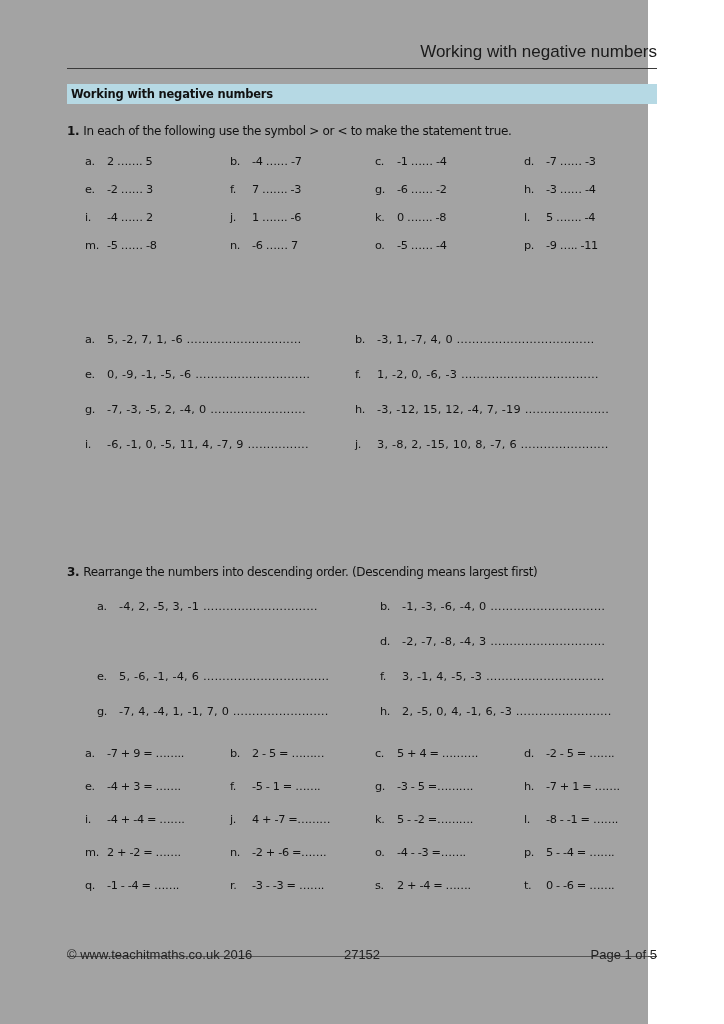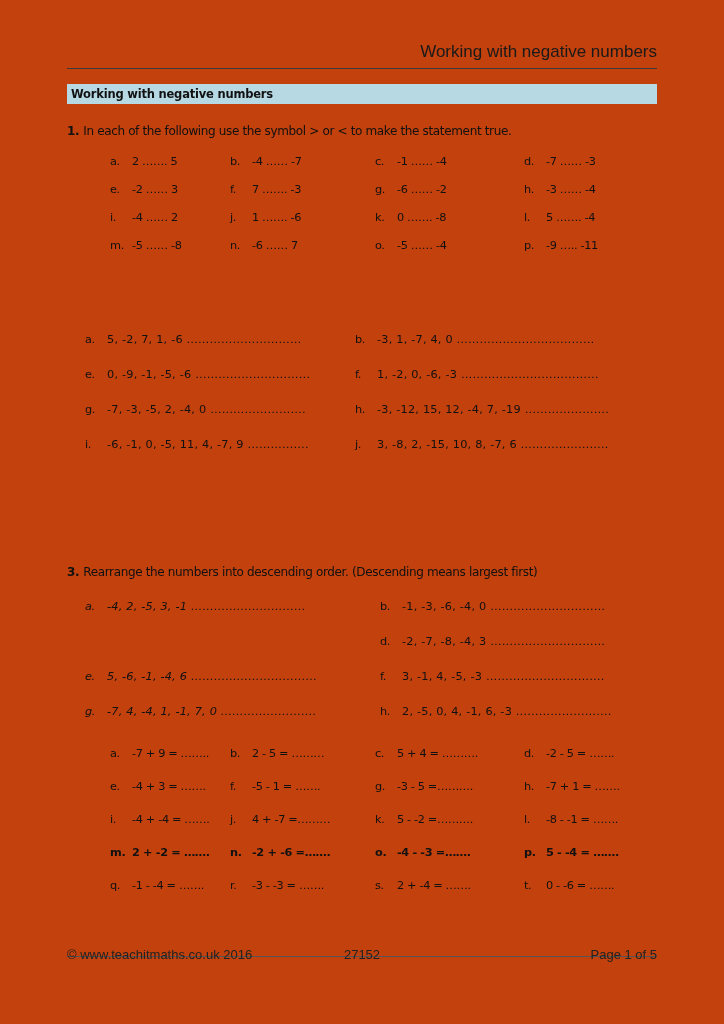--- a/index.html
+++ b/index.html
@@ -12,23 +12,23 @@
     width: 724px;
     height: 1024px;
     position: relative;
     font-family: "Liberation Sans", sans-serif;
     color: #000000;
     overflow: hidden;
   }
   .page {
     position: absolute;
     left: 0; top: 0;
-    width: 724px;
+    width: 648px;
     height: 1024px;
-    background: #c2410c;
+    background: #a3a3a3;
   }
 
   
   .doc-header {
     position: absolute;
     left: 67px;
     top: 42px;
     width: 590px;
     text-align: right;
   }
@@ -104,31 +104,31 @@
   }
   .cell .lbl {
     display: inline-block;
     min-width: 22px;
   }
   .cell .body {
     display: inline-block;
   }
 
   
-  .c4-0 { left: 18px; margin-left: 25px;  }
+  .c4-0 { left: 18px;  }
   .c4-1 { left: 163px; }
   .c4-2 { left: 308px; }
   .c4-3 { left: 457px; }
 
   
   .c2-0 { left: 18px;  }
   .c2-1 { left: 288px; }
 
   
-  .c3-0 { left: 18px; font-style: italic;  }
+  .c3-0 { left: 30px;  }
   .c3-1 { left: 313px; }
 
   .dots { letter-spacing: 0.2px; }
 
   
   .footer-rule {
     position: absolute;
     left: 67px;
     top: 956px;
     width: 590px;
@@ -250,21 +250,21 @@
       <div class="cell c4-1"><span class="lbl">f.</span><span class="body">-5 - 1 = …….</span></div>
       <div class="cell c4-2"><span class="lbl">g.</span><span class="body">-3 - 5 =……….</span></div>
       <div class="cell c4-3"><span class="lbl">h.</span><span class="body">-7 + 1 = …….</span></div>
     </div>
     <div class="row" style="height:33px;">
       <div class="cell c4-0"><span class="lbl">i.</span><span class="body">-4 + -4 = …….</span></div>
       <div class="cell c4-1"><span class="lbl">j.</span><span class="body">4 + -7 =………</span></div>
       <div class="cell c4-2"><span class="lbl">k.</span><span class="body">5 - -2 =……….</span></div>
       <div class="cell c4-3"><span class="lbl">l.</span><span class="body">-8 - -1 = …….</span></div>
     </div>
-    <div class="row" style="height:33px;font-weight:bold;">
+    <div class="row" style="height:33px;">
       <div class="cell c4-0"><span class="lbl">m.</span><span class="body">2 + -2 = …….</span></div>
       <div class="cell c4-1"><span class="lbl">n.</span><span class="body">-2 + -6 =…….</span></div>
       <div class="cell c4-2"><span class="lbl">o.</span><span class="body">-4 - -3 =…….</span></div>
       <div class="cell c4-3"><span class="lbl">p.</span><span class="body">5 - -4 = …….</span></div>
     </div>
     <div class="row" style="height:33px;">
       <div class="cell c4-0"><span class="lbl">q.</span><span class="body">-1 - -4 = …….</span></div>
       <div class="cell c4-1"><span class="lbl">r.</span><span class="body">-3 - -3 = …….</span></div>
       <div class="cell c4-2"><span class="lbl">s.</span><span class="body">2 + -4 = …….</span></div>
       <div class="cell c4-3"><span class="lbl">t.</span><span class="body">0 - -6 = …….</span></div>

